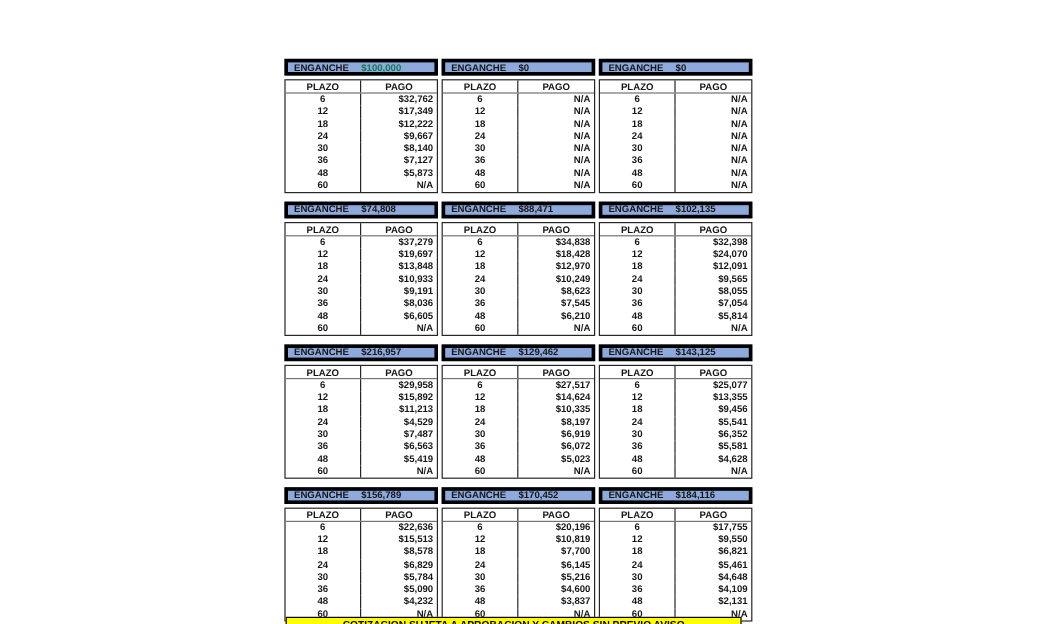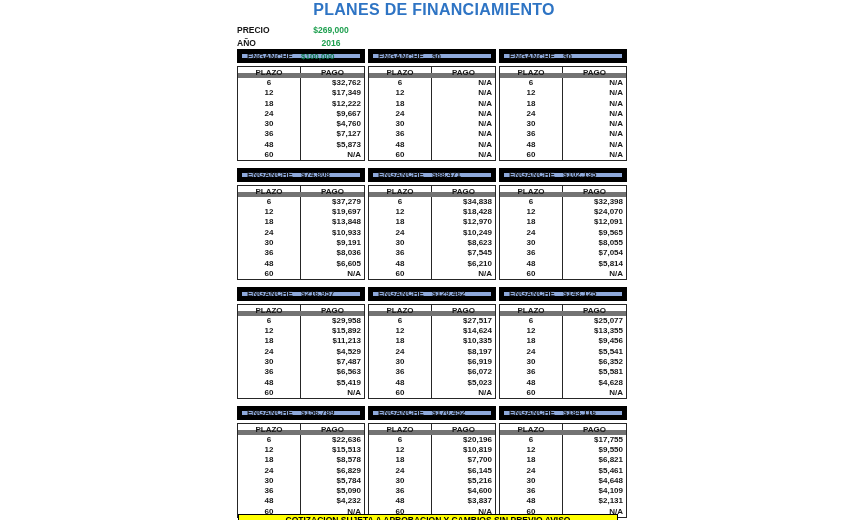--- a/index.html
+++ b/index.html
@@ -17,57 +17,46 @@
   .info-label { width:68px; font-size:8.5px; color:#161616; }
   .info-value { width:52px; text-align:center; font-size:8.5px; color:#1fa050; }
 
   .grid {
     position:absolute; top:49px; left:237px;
     display:grid; grid-template-columns:repeat(3,128px);
     column-gap:3px; row-gap:6.5px;
   }
   .plan { width:128px; }
   .plan-header {
-    height:14px; background:#8ea9db; border:5px solid #000000;
+    height:14px; background:#8ea9db; border:3px solid #000000;
     display:flex; align-items:center;
   }
   .plan-header .lbl { width:50%; padding-left:5px; font-size:8px; }
   .plan-header .val { width:50%; text-align:left; font-size:8px; }
   .plan-header .val.green { color:#0f7b4d; }
   .plan-table { margin-top:3px; border:1.5px solid #262626; background:#fff; }
-  .col-head { display:flex; height:11px; border-bottom:5px solid #737373; }
+  .col-head { display:flex; height:11px; border-bottom:1px solid #737373; }
   .col-head span { width:50%; text-align:center; font-size:8px; line-height:11px; }
   .col-head span:first-child { border-right:1px solid #262626; }
   .row { display:flex; height:10.3px; }
   .plazo { width:50%; text-align:center; font-size:8px; line-height:10.4px; border-right:1px solid #262626; }
   .pago { width:50%; text-align:right; padding-right:3px; font-size:8px; line-height:10.4px; }
 
   .banner {
     position:absolute; top:514px; left:238px; width:380px; height:15px;
     background:#ffff00; border:1.6px solid #000000;
     text-align:center; font-size:8.5px; line-height:11.5px; color:#000;
   }
 </style>
 </head>
 <body>
 
 <div class="page">
 
-  <div class="title">PLANES DE FINANCIAMIENTO</div>
-
-  <div class="info">
-    <div class="info-row">
-      <span class="info-label">PRECIO</span>
-      <span class="info-value">$269,000</span>
-    </div>
-    <div class="info-row">
-      <span class="info-label">AÑO</span>
-      <span class="info-value">2016</span>
-    </div>
-  </div>
+
 
   <div class="grid" id="plans-grid">
   <div class="plan">
     <div class="plan-header">
       <span class="lbl">ENGANCHE</span>
       <span class="val green">$100,000</span>
     </div>
     <div class="plan-table">
       <div class="col-head">
         <span>PLAZO</span>
@@ -85,21 +74,21 @@
             <div class="row">
               <span class="plazo">18</span>
               <span class="pago">$12,222</span>
             </div>
             <div class="row">
               <span class="plazo">24</span>
               <span class="pago">$9,667</span>
             </div>
             <div class="row">
               <span class="plazo">30</span>
-              <span class="pago">$4,760</span>
+              <span class="pago">$8,140</span>
             </div>
             <div class="row">
               <span class="plazo">36</span>
               <span class="pago">$7,127</span>
             </div>
             <div class="row">
               <span class="plazo">48</span>
               <span class="pago">$5,873</span>
             </div>
             <div class="row">

